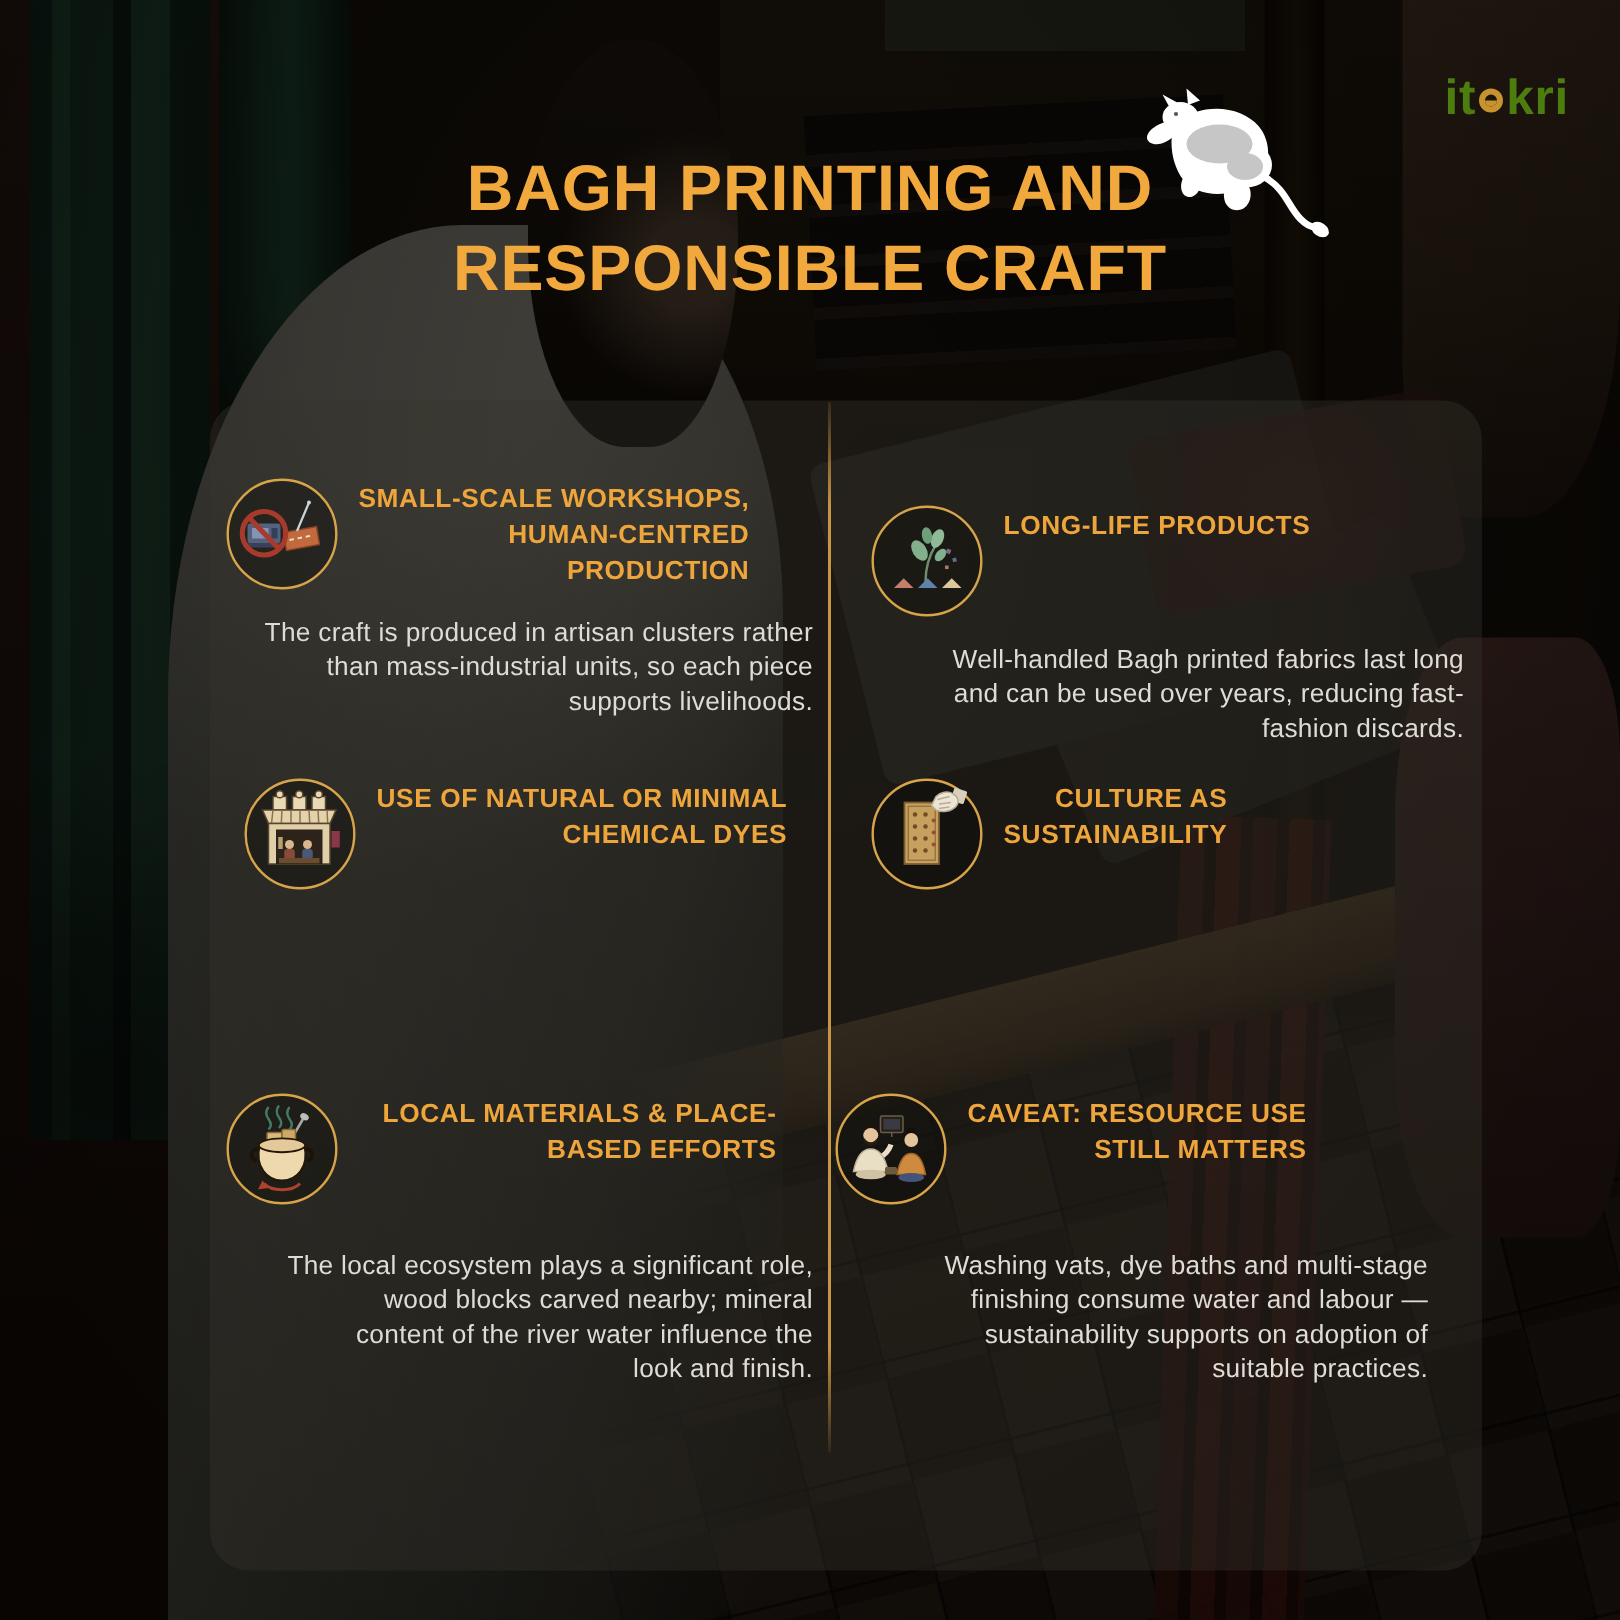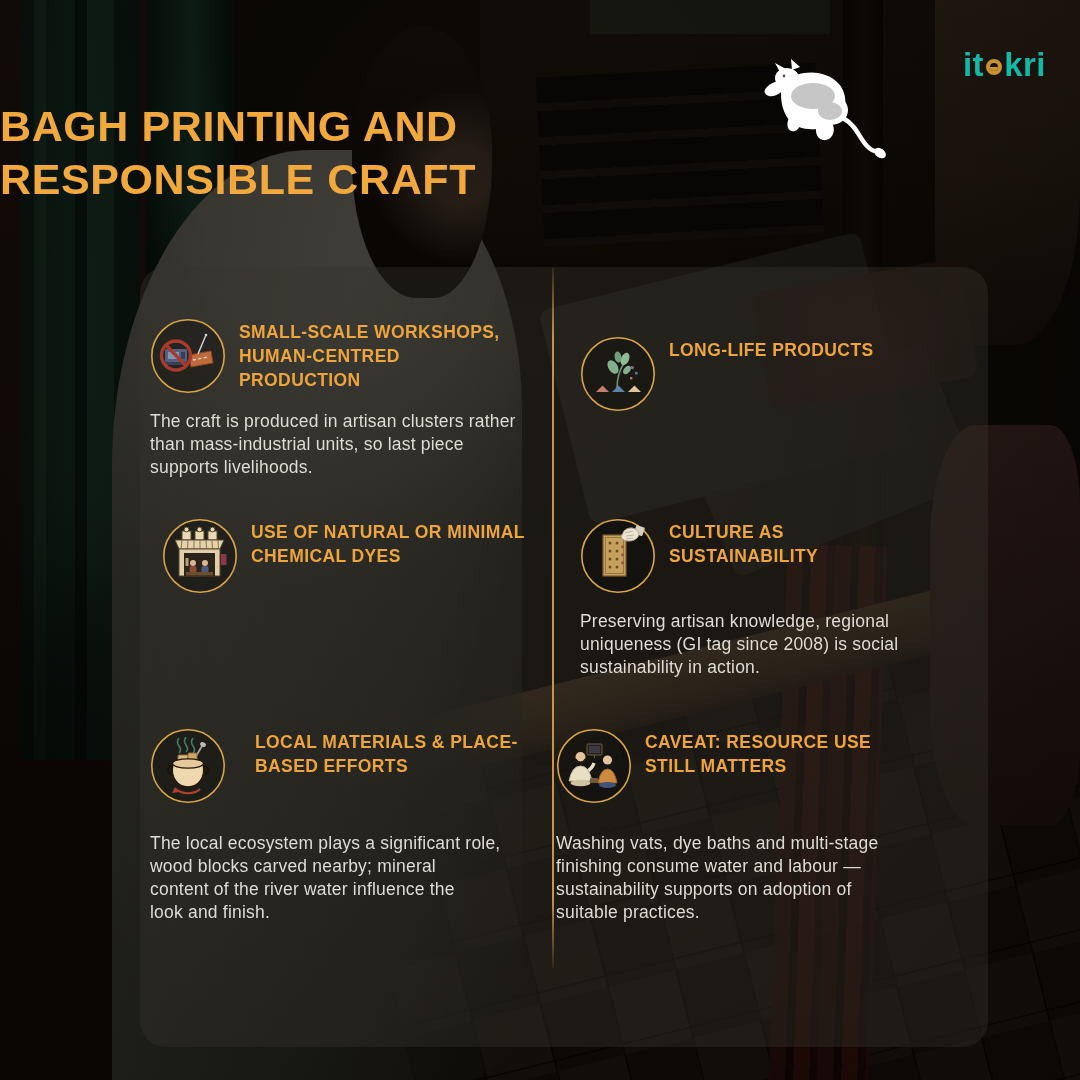--- a/index.html
+++ b/index.html
@@ -67,32 +67,32 @@
   .bg-darken{inset:0;
     background:
       radial-gradient(ellipse at 48% 30%,rgba(0,0,0,.22) 0%,rgba(0,0,0,.5) 78%),
       linear-gradient(rgba(8,6,4,.32),rgba(8,6,4,.32));}
   
   .panel{position:absolute;left:140px;top:267px;width:848px;height:780px;
     border-radius:26px;background:rgba(54,52,46,.38);}
   .divider{position:absolute;left:552px;top:268px;width:2px;height:700px;
     background:linear-gradient(180deg,rgba(190,140,60,.15),#c79544 10%,#c79544 90%,rgba(190,140,60,.1));}
   
-  .title{position:absolute;top:100px;left:0;right:0;
+  .title{position:absolute;top:100px;left:0;right:0;text-align:center;
     color:#f1a83d;font-weight:700;font-size:43px;line-height:53px;letter-spacing:.6px;}
   .title span{display:block;white-space:nowrap;}
   .logo{position:absolute;top:46px;right:34px;display:flex;align-items:center;
-    color:#14b8a6;font-weight:700;font-size:33px;letter-spacing:.5px;}
+    color:#4d7c0f;font-weight:700;font-size:33px;letter-spacing:.5px;}
   .logo-o{display:inline-block;width:16px;height:16px;border:4px solid #c8922f;
     border-radius:50%;position:relative;margin:4px 2px 0 2px;}
   .logo-o::after{content:"";position:absolute;left:0;right:0;bottom:0;height:46%;
     background:#c8922f;border-radius:0 0 10px 10px;}
   .animal{position:absolute;left:742px;top:56px;width:152px;height:112px;}
   
-  .section{position:absolute;}
+  .section{position:absolute;text-align:right;}
   .s1{left:150px;top:318px;width:392px;}
   .s2{left:580px;top:336px;width:396px;}
   .s3{left:150px;top:518px;width:392px;margin-left:12px;}
   .s4{left:580px;top:518px;width:396px;}
   .s5{left:150px;top:728px;width:392px;}
   .s6{left:556px;top:728px;width:396px;}
   .sec-head{display:flex;align-items:flex-start;min-height:90px;}
   .s5 .sec-head,.s6 .sec-head{min-height:102px;}
   .icon-circle{width:76px;height:76px;flex:0 0 76px;}
   .sec-title{margin:2px 0 0 13px;font-size:17.5px;line-height:24px;font-weight:700;
@@ -177,21 +177,21 @@
           <circle cx="56" cy="17" r="1.3" fill="#cdd2da"></circle>
           <circle cx="26" cy="37.5" r="14.5" fill="none" stroke="#a83a2b" stroke-width="3.4"></circle>
           <line x1="16" y1="27" x2="36.5" y2="48.5" stroke="#a83a2b" stroke-width="3.4"></line>
         </svg>
       </div>
       <h2 class="sec-title" style="margin:2px 0 0 13px;">SMALL-SCALE WORKSHOPS,
 HUMAN-CENTRED
 PRODUCTION</h2>
     </div>
     <p class="sec-body">The craft is produced in artisan clusters rather
-than mass-industrial units, so last piece
+than mass-industrial units, so each piece
 supports livelihoods.</p>
   </div>
 
   <div class="section s2">
     <div class="sec-head">
       <div class="icon-circle">
         <svg viewBox="0 0 76 76" width="76" height="76">
           <circle cx="38" cy="38" r="36.2" fill="rgba(10,9,7,.35)" stroke="#d7a449" stroke-width="1.6"></circle>
           <path d="M37 52 C37 42 39 35 44 27" stroke="#6d8f6d" stroke-width="1.6" fill="none"></path>
           <ellipse cx="33" cy="31" rx="4.6" ry="7.5" fill="#82b08c" transform="rotate(-32 33 31)"></ellipse>
@@ -201,20 +201,23 @@
           <rect x="51" y="30" width="3" height="3" fill="#7a6a88" transform="rotate(20 52 31)"></rect>
           <rect x="55" y="36" width="2.6" height="2.6" fill="#5d718e" transform="rotate(-15 56 37)"></rect>
           <rect x="50" y="41" width="2.4" height="2.4" fill="#a8786a"></rect>
           <path d="M16 56 L22.5 49.5 L29 56 Z" fill="#c57e6e"></path>
           <path d="M32 56 L38.5 49.5 L45 56 Z" fill="#5f82a8"></path>
           <path d="M48 56 L54.5 49.5 L61 56 Z" fill="#ddc69c"></path>
         </svg>
       </div>
       <h2 class="sec-title" style="margin:2px 0 0 13px;">LONG-LIFE PRODUCTS</h2>
     </div>
+    <p class="sec-body">Well-handled Bagh printed fabrics last long
+and can be used over years, reducing fast-
+fashion discards.</p>
   </div>
 
   <div class="section s3">
     <div class="sec-head">
       <div class="icon-circle">
         <svg viewBox="0 0 76 76" width="76" height="76">
           <circle cx="38" cy="38" r="36.2" fill="rgba(10,9,7,.35)" stroke="#d7a449" stroke-width="1.6"></circle>
           <g stroke="#57462e" stroke-width="1">
             <rect x="20" y="13" width="9" height="9" fill="#ead9b5"></rect>
             <rect x="33" y="13" width="9" height="9" fill="#ead9b5"></rect>
@@ -264,23 +267,20 @@
               <circle cx="42.5" cy="45" r="1.4"></circle>
           </g>
           <rect x="55" y="8" width="9" height="9" rx="1" fill="#d8d0bd" transform="rotate(18 59 12)"></rect>
           <path d="M44 13 C47 10 52 9 55 11 C59 13 60 17 57 20 C54 23 48 24 44 22 L41 19 Z" fill="#ece4d4" stroke="#b9ab94" stroke-width="1"></path>
           <path d="M45 15 L53 13 M46 18 L54 17 M46 21 L53 20" stroke="#b9ab94" stroke-width=".9" fill="none"></path>
         </svg>
       </div>
       <h2 class="sec-title" style="margin:2px 0 0 13px;">CULTURE AS
 SUSTAINABILITY</h2>
     </div>
-    <p class="sec-body">Preserving artisan knowledge, regional
-uniqueness (GI tag since 2008) is social
-sustainability in action.</p>
   </div>
 
   <div class="section s5">
     <div class="sec-head">
       <div class="icon-circle">
         <svg viewBox="0 0 76 76" width="76" height="76">
           <circle cx="38" cy="38" r="36.2" fill="rgba(10,9,7,.35)" stroke="#d7a449" stroke-width="1.6"></circle>
           <g stroke="#44806c" stroke-width="1.6" fill="none" opacity=".95">
             <path d="M29 10 q-3 4 0 8 q3 4 0 7"></path>
             <path d="M36 9 q-3 4 0 8 q3 4 0 7"></path>

